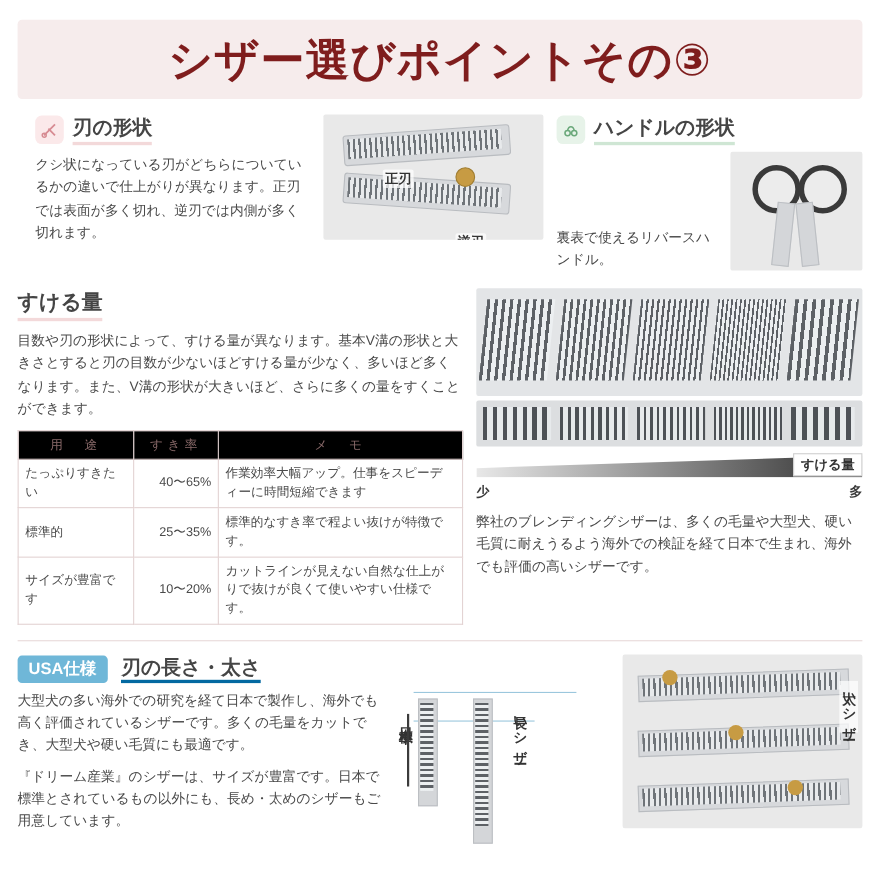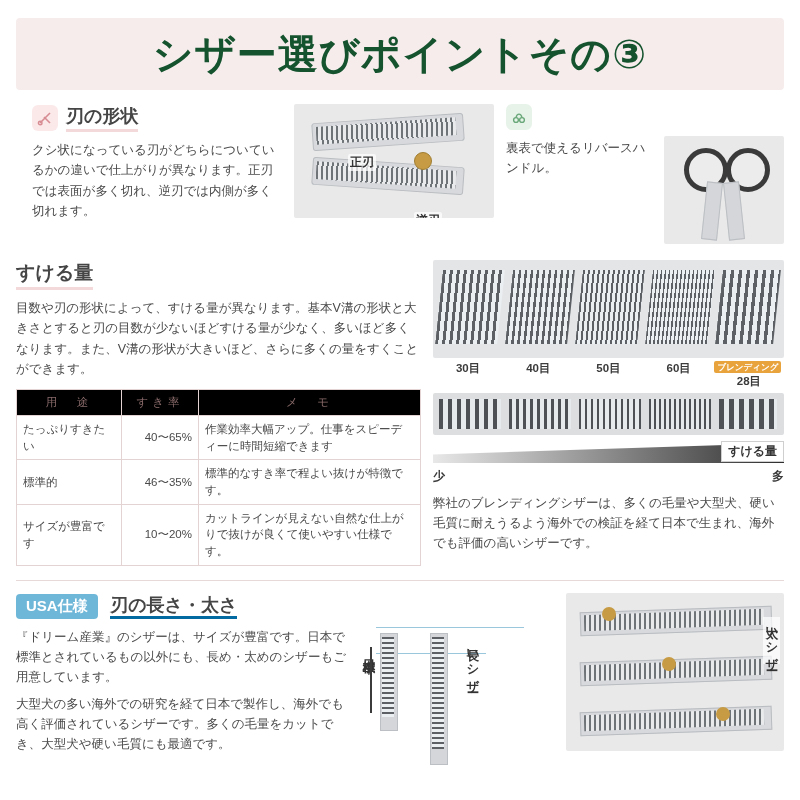--- a/index.html
+++ b/index.html
@@ -14,21 +14,21 @@
 
   
   .title-band{
     margin:18px 16px 0 16px;
     height:72px;
     background:#f6ecec;
     border-radius:4px;
     display:flex;align-items:center;justify-content:center;
   }
   .title-band .title{
-    font-size:40px;font-weight:bold;color:#14532d;letter-spacing:1px;
+    font-size:40px;font-weight:bold;color:#7f1d1d;letter-spacing:1px;
     font-family:"DejaVu Sans","Liberation Sans",sans-serif;
   }
 
   
   .sec-head{display:flex;align-items:center;gap:8px;}
   .sec-head .badge-ic{
     width:26px;height:26px;border-radius:6px;background:#fbe9ea;
     display:flex;align-items:center;justify-content:center;
   }
   .sec-head .h-text{
@@ -161,22 +161,23 @@
 
     <div class="col-right">
       <div class="sec-head h-green">
         <span class="badge-ic">
           <svg width="16" height="16" viewBox="0 0 16 16" aria-hidden="true">
             <circle cx="5" cy="11" r="2.4" fill="none" stroke="#6aa87a" stroke-width="1.4"></circle>
             <circle cx="11" cy="11" r="2.4" fill="none" stroke="#6aa87a" stroke-width="1.4"></circle>
             <path d="M5 8.6 C6 4 10 4 11 8.6" fill="none" stroke="#6aa87a" stroke-width="1.4"></path>
           </svg>
         </span>
-      </div>
-      <div style="display:flex;gap:6px;">
+        <span class="h-text">ハンドルの形状</span>
+      </div>
+      <div style="display:flex;gap:6px;align-items:flex-end;">
         <div class="body-text" style="flex:1;">裏表で使えるリバースハンドル。</div>
         <div class="photo" style="width:120px;height:108px;margin-top:6px;">
           <div style="position:absolute;left:20px;top:12px;width:34px;height:34px;border-radius:50%;border:5px solid #3a3a3a;background:#ececec;"></div>
           <div style="position:absolute;left:62px;top:12px;width:34px;height:34px;border-radius:50%;border:5px solid #3a3a3a;background:#ececec;"></div>
           <div style="position:absolute;left:40px;top:46px;width:14px;height:56px;background:#d4d6d9;border:1px solid #bcbfc3;transform:rotate(6deg);"></div>
           <div style="position:absolute;left:62px;top:46px;width:14px;height:56px;background:#d4d6d9;border:1px solid #bcbfc3;transform:rotate(-6deg);"></div>
         </div>
       </div>
     </div>
   </div>
@@ -198,49 +199,40 @@
           </tr>
         </thead>
         <tbody>
           <tr>
             <td class="c1">たっぷりすきたい</td>
             <td class="c2">40〜65%</td>
             <td>作業効率大幅アップ。仕事をスピーディーに時間短縮できます</td>
           </tr>
           <tr>
             <td class="c1">標準的</td>
-            <td class="c2">46〜35%</td>
+            <td class="c2">25〜35%</td>
             <td>標準的なすき率で程よい抜けが特徴です。</td>
           </tr>
           <tr>
             <td class="c1">サイズが豊富です</td>
             <td class="c2">10〜20%</td>
             <td>カットラインが見えない自然な仕上がりで抜けが良くて使いやすい仕様です。</td>
           </tr>
         </tbody>
       </table>
     </div>
 
     <div class="r2-right">
       <div class="strip">
         <div class="teeth" style="left:6px;top:10px;width:62px;height:74px;background:repeating-linear-gradient(90deg,#5d6166 0 3px,#eceff1 3px 7px);transform:skewX(-6deg);"></div>
         <div class="teeth" style="left:76px;top:10px;width:62px;height:74px;background:repeating-linear-gradient(90deg,#5d6166 0 2.5px,#eceff1 2.5px 6px);transform:skewX(-6deg);"></div>
         <div class="teeth" style="left:146px;top:10px;width:62px;height:74px;background:repeating-linear-gradient(90deg,#5d6166 0 2px,#eceff1 2px 5px);transform:skewX(-6deg);"></div>
         <div class="teeth" style="left:216px;top:10px;width:62px;height:74px;background:repeating-linear-gradient(90deg,#5d6166 0 1.6px,#eceff1 1.6px 4px);transform:skewX(-6deg);"></div>
         <div class="teeth" style="left:286px;top:10px;width:58px;height:74px;background:repeating-linear-gradient(90deg,#5d6166 0 3.4px,#eceff1 3.4px 8px);transform:skewX(-6deg);"></div>
       </div>
-      <div class="tick-row">
-        <span>30目</span>
-        <span>40目</span>
-        <span>50目</span>
-        <span>60目</span>
-        <span>
-          <em class="blend-tag" style="font-style:normal;">ブレンディング</em><em style="font-style:normal;">28目</em>
-        </span>
-      </div>
 
       <div class="strip2">
         <div class="teeth" style="left:6px;top:6px;width:62px;height:30px;background:repeating-linear-gradient(90deg,#4e5257 0 4px,#e7eaec 4px 9px);"></div>
         <div class="teeth" style="left:76px;top:6px;width:62px;height:30px;background:repeating-linear-gradient(90deg,#4e5257 0 3px,#e7eaec 3px 7px);"></div>
         <div class="teeth" style="left:146px;top:6px;width:62px;height:30px;background:repeating-linear-gradient(90deg,#4e5257 0 2.4px,#e7eaec 2.4px 6px);"></div>
         <div class="teeth" style="left:216px;top:6px;width:62px;height:30px;background:repeating-linear-gradient(90deg,#4e5257 0 2px,#e7eaec 2px 5px);"></div>
         <div class="teeth" style="left:286px;top:6px;width:58px;height:30px;background:repeating-linear-gradient(90deg,#4e5257 0 4.6px,#e7eaec 4.6px 10px);"></div>
       </div>
 
       <div class="gradient-bar">
@@ -258,22 +250,22 @@
 
   <div class="divider"></div>
 
   <div class="row3">
 
     <div class="r3-left">
       <div>
         <span class="usa-pill">USA仕様</span>
         <span class="r3-head">刃の長さ・太さ</span>
       </div>
+      <div class="body-text" style="margin-top:6px;">大型犬の多い海外での研究を経て日本で製作し、海外でも高く評価されているシザーです。多くの毛量をカットでき、大型犬や硬い毛質にも最適です。</div>
       <div class="body-text">『ドリーム産業』のシザーは、サイズが豊富です。日本で標準とされているもの以外にも、長め・太めのシザーもご用意しています。</div>
-      <div class="body-text" style="margin-top:6px;">大型犬の多い海外での研究を経て日本で製作し、海外でも高く評価されているシザーです。多くの毛量をカットでき、大型犬や硬い毛質にも最適です。</div>
     </div>
 
     <div class="r3-mid">
       <div style="position:absolute;left:20px;top:34px;right:32px;height:1px;background:#9bc7dd;"></div>
       <div style="position:absolute;left:20px;top:60px;right:70px;height:1px;background:#9bc7dd;"></div>
 
       <div style="position:absolute;left:24px;top:40px;width:16px;height:96px;background:#d4d6d9;border:1px solid #bcbfc3;"></div>
       <div class="teeth" style="left:26px;top:44px;width:12px;height:80px;background:repeating-linear-gradient(180deg,#5d6166 0 2px,#eceff1 2px 5px);"></div>
 
       <div style="position:absolute;left:74px;top:40px;width:16px;height:130px;background:#d4d6d9;border:1px solid #bcbfc3;"></div>

